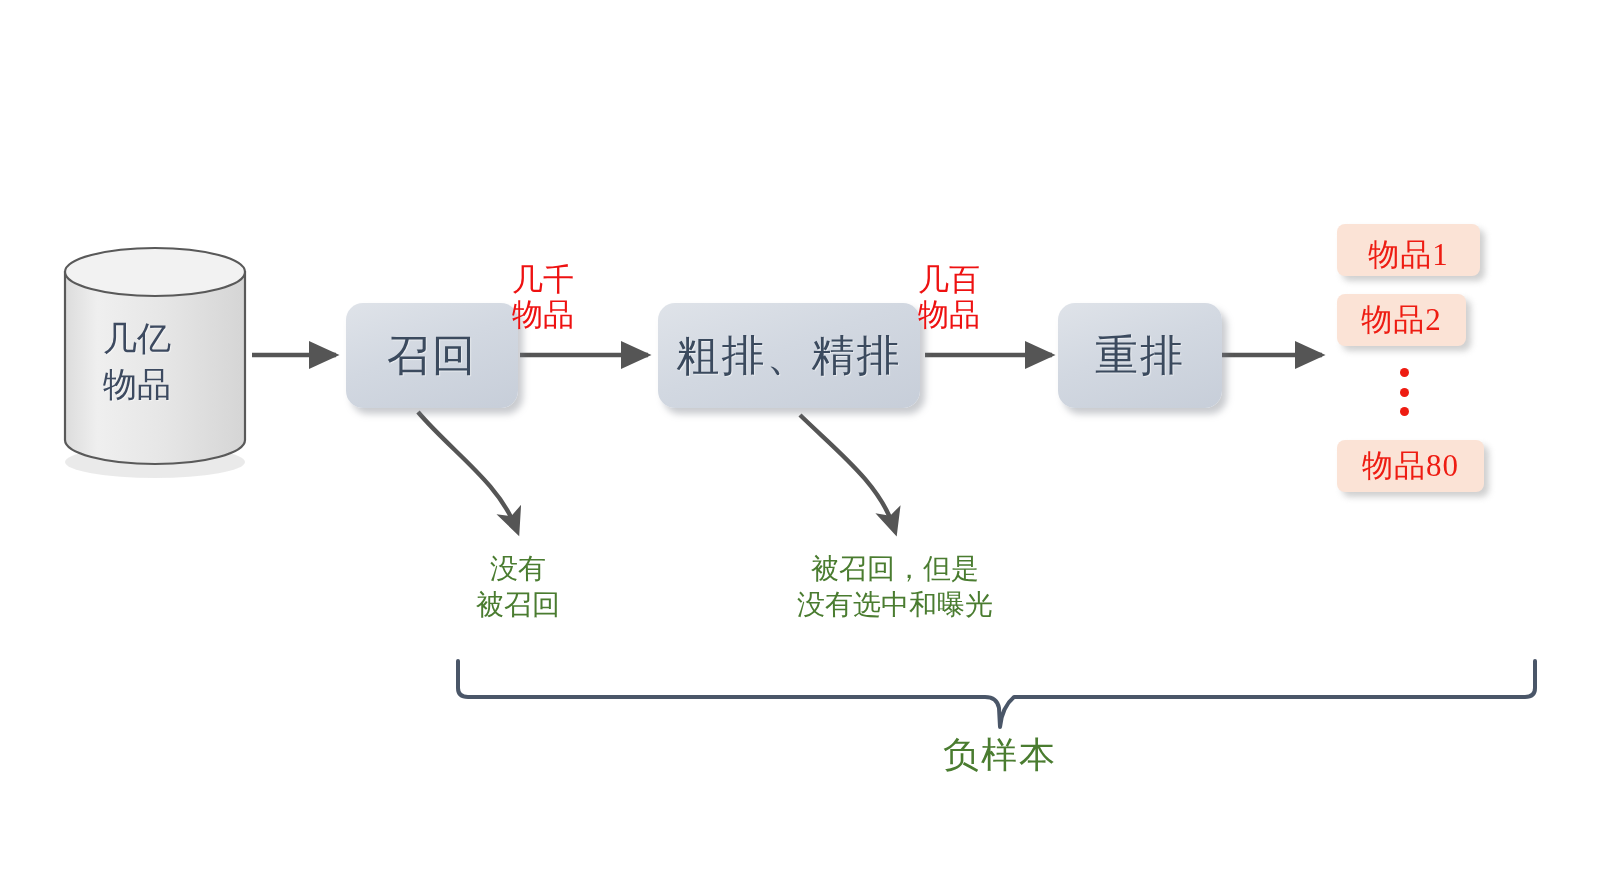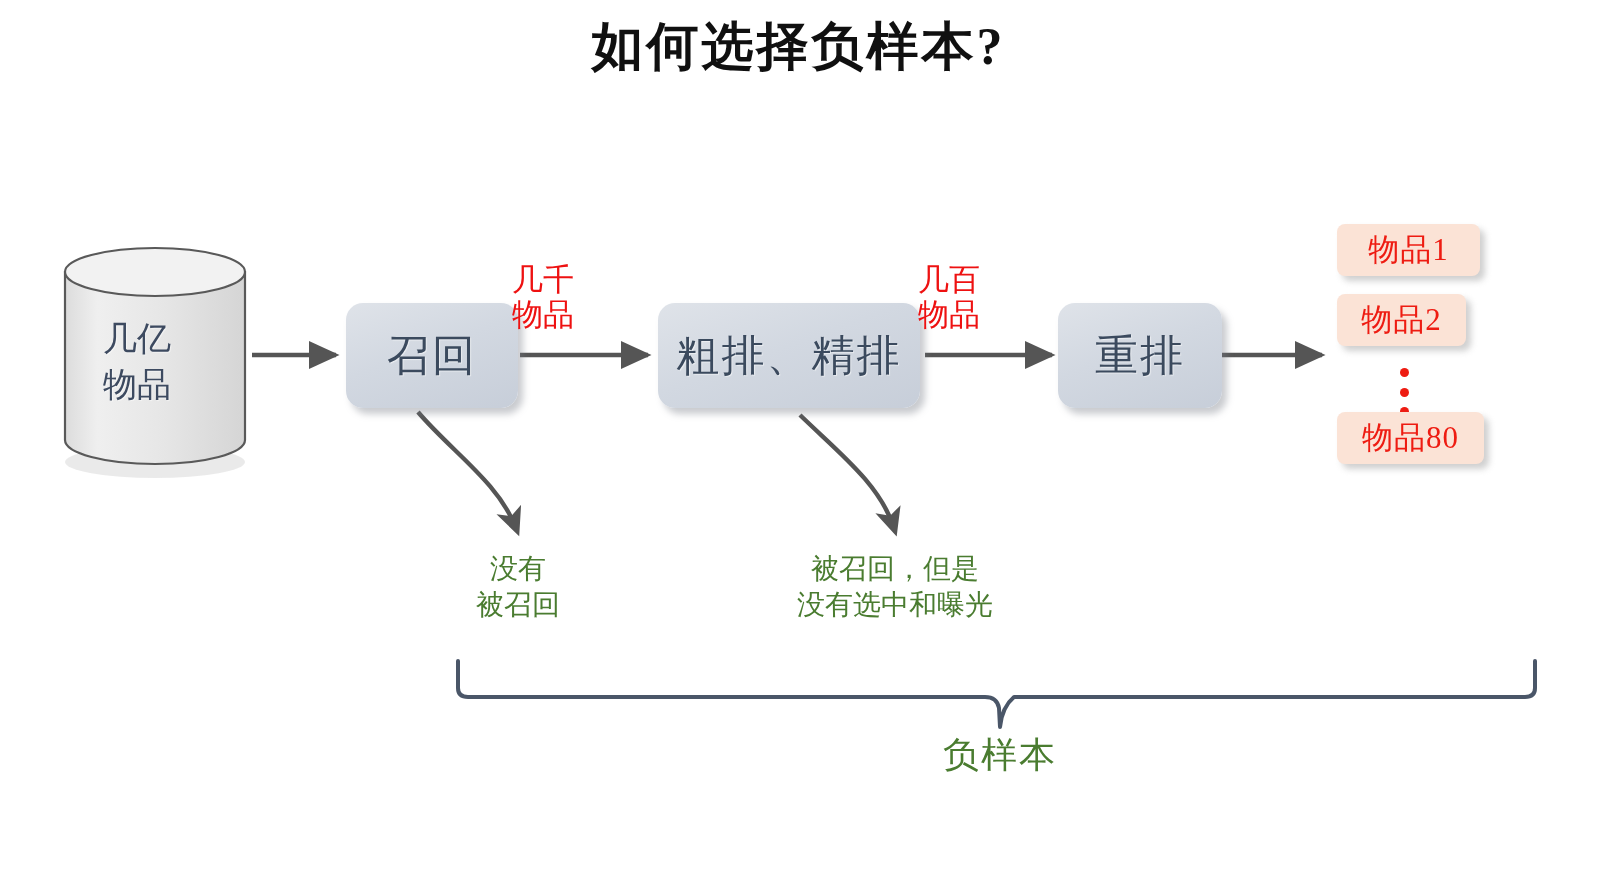--- a/index.html
+++ b/index.html
@@ -128,21 +128,20 @@
     font-family: "Liberation Serif", "DejaVu Serif", serif;
     white-space: pre-line;
     text-shadow: 1px 1px 1px rgba(255,255,255,0.5);
   }
 </style>
 </head>
 <body>
 
 <div id="canvas">
 
-  <div class="title">如何选择负样本?</div>
 
   <svg id="gfx" viewBox="0 0 1597 893" xmlns="http://www.w3.org/2000/svg">
     <defs>
       <linearGradient id="cylBody" x1="0" y1="0" x2="1" y2="0">
         <stop offset="0%" stop-color="#dcdcdc"></stop>
         <stop offset="18%" stop-color="#efefef"></stop>
         <stop offset="55%" stop-color="#e6e6e6"></stop>
         <stop offset="100%" stop-color="#d5d5d5"></stop>
       </linearGradient>
       <marker id="arrowHead" markerWidth="9" markerHeight="9" refX="6.2" refY="3.2" orient="auto" markerUnits="strokeWidth">
@@ -199,35 +198,35 @@
   <div class="stage-box" style="left:1058px; top:303px; width:164px; height:105px;">
     <span>重排</span>
   </div>
 
   <div class="red-label" style="left:512px; top:263px; width:140px;">几千
 物品</div>
 
   <div class="red-label" style="left:918px; top:263px; width:140px;">几百
 物品</div>
 
-  <div class="item-box" style="left:1337px; top:224px; width:143px; height:52px;">
+  <div class="item-box" style="left:1337px; top:224px; width:143px; height:52px;align-items:flex-end;">
     <span>物品1</span>
   </div>
 
   <div class="item-box" style="left:1337px; top:294px; width:129px; height:52px;">
     <span>物品2</span>
   </div>
 
   <div class="dots" style="left:1398px; top:368px; width:12px; height:48px;">
     <span></span>
       <span></span>
       <span></span>
   </div>
 
-  <div class="item-box" style="left:1337px; top:412px; width:147px; height:52px;">
+  <div class="item-box" style="left:1337px; top:440px; width:147px; height:52px;">
     <span>物品80</span>
   </div>
 
   <div class="green-note" style="left:406px; top:551px; width:224px;">没有
 被召回</div>
 
   <div class="green-note" style="left:762px; top:551px; width:266px;">被召回，但是
 没有选中和曝光</div>
 
 

